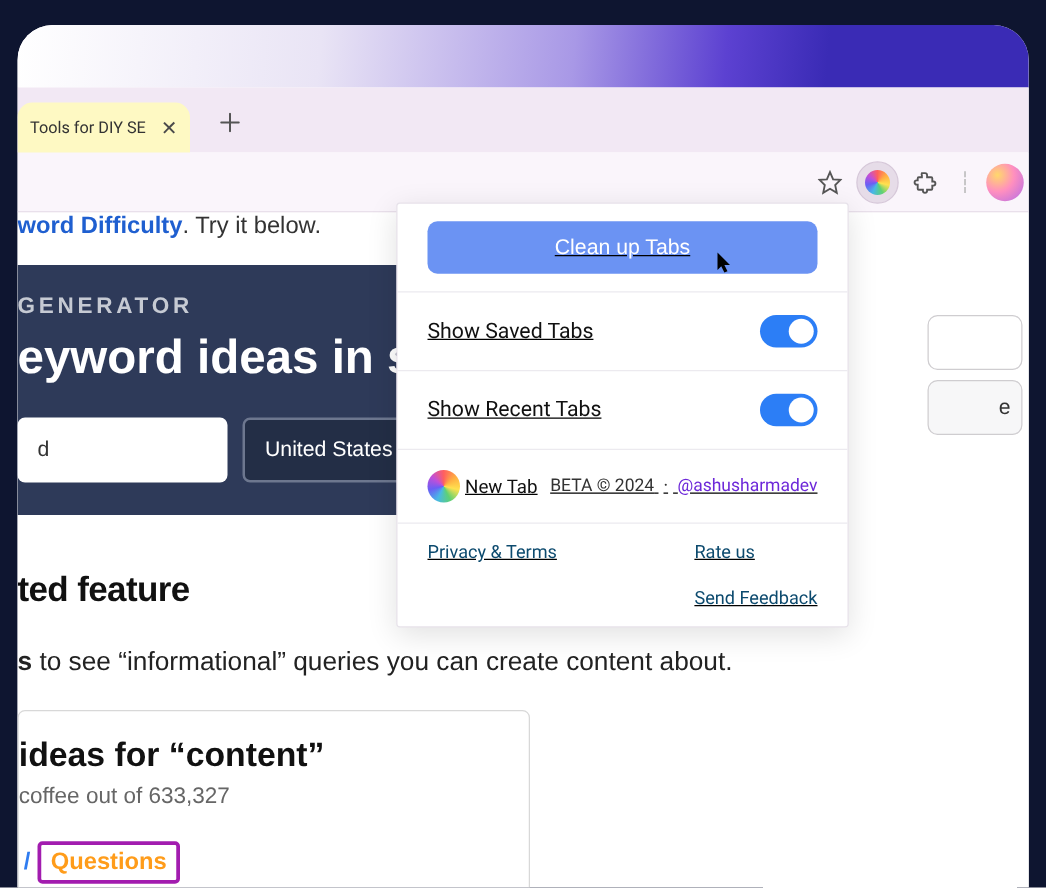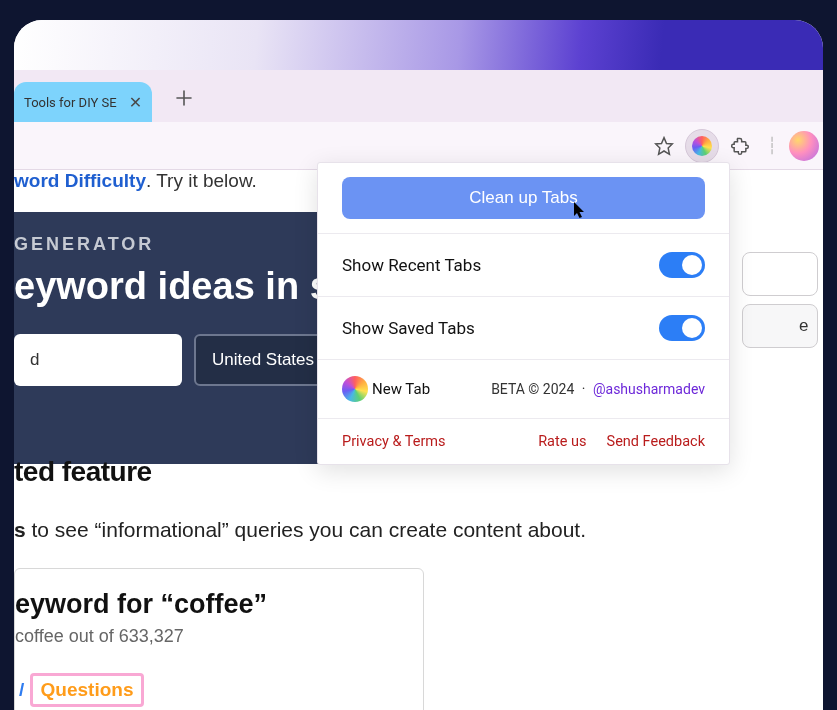--- a/index.html
+++ b/index.html
@@ -26,21 +26,21 @@
       background: linear-gradient(95deg, #ffffff 0%, #e9e4f5 30%, #a898e6 55%, #5c41d1 70%, #3a2bb5 80%, #3a2bb5 100%);
     }
     .tabstrip {
       height: 52px;
       background: #f2e8f4;
       display: flex;
       align-items: flex-end;
       padding-left: 0;
     }
     .tab {
-      background: #7dd3fc;
+      background: #fef9c3;
       height: 40px;
       border-radius: 12px 12px 0 0;
       display: flex;
       align-items: center;
       padding: 0 10px;
       font-size: 13px;
       color: #333;
       gap: 12px;
       margin-bottom: 0;
     }
@@ -119,21 +119,21 @@
       letter-spacing: 0;
       font-family: Arial, sans-serif;
       font-weight: 500;
     }
     .frag-topline .blue { color: #1f5fd0; font-weight: 700; }
     .hero {
       position: absolute;
       left: 0;
       top: 42px;
       width: 318px;
-      height: 252px;
+      height: 200px;
       background: #2e3a59;
       padding: 22px 0 0 0;
       color: #fff;
     }
     .hero .gen-label {
       font-size: 18px;
       letter-spacing: 3px;
       font-weight: 700;
       color: #c6cad3;
     }
@@ -233,39 +233,40 @@
     }
     .card-sub {
       font-size: 18px;
       color: #666;
       font-family: Arial, sans-serif;
       margin-top: 6px;
     }
     .questions-tag {
       display: inline-block;
       margin-top: 26px;
-      border: 3px solid #f9a8d4;
+      border: 3px solid #a21caf;
       color: #ff9c1a;
       font-weight: 800;
       font-size: 19px;
       padding: 3px 8px;
       border-radius: 4px;
       margin-left: 26px;
     }
     
     .popup {
       position: absolute;
       left: 317px;
       top: 162px;
-      width: 413px;
+      width: 362px;
       background: #fff;
       border: 1px solid #e7e2ea;
       border-radius: 3px;
       box-shadow: 0 6px 24px rgba(0,0,0,0.12);
       z-index: 100;
+      text-decoration: underline;
     }
     .popup-section {
       padding: 14px 24px;
     }
     .popup-btn {
       width: 100%;
       height: 42px;
       background: #6b93f3;
       color: #fff;
       border: none;
@@ -324,26 +325,26 @@
       color: #333;
     }
     .brand-meta .link { color: #6d28d9; }
     .popup-footer {
       display: flex;
       padding: 14px 24px;
       border-top: 1px solid #eceaef;
       font-size: 14.5px;
     }
     .popup-footer a {
-      color: #b91c1c;
+      color: #0c4a6e;
       text-decoration: none;
       cursor: pointer;
     }
     .popup-footer .spacer { flex: 1; }
-    .popup-footer .right-links { display: flex; gap: 20px; }
+    .popup-footer .right-links { display: flex; gap: 20px; flex-direction: column; }
     .cursor {
       position: absolute;
       left: 568px;
       top: 200px;
       z-index: 200;
       pointer-events: none;
     }
   </style>
 </head>
 <body>
@@ -405,45 +406,45 @@
         <span>e</span>
       </div>
     </div>
 
     <div class="section-title">ted feature</div>
     <div class="section-body">
       <span class="bold">s</span><span> to see “informational” queries you can create content about.</span>
     </div>
 
     <div class="card">
-      <div class="card-title">eyword for “coffee”</div>
+      <div class="card-title">ideas for “content”</div>
       <div class="card-sub">
         <span>coffee out of </span><span>633,327</span>
       </div>
       <div>
         <span style="color:#2f7cf0;font-size:19px;font-weight:600;margin-left:4px;">/ </span><span class="questions-tag" style="margin-left:0;">Questions</span>
       </div>
     </div>
   </div>
 </div>
 
 <div class="popup">
   <div class="popup-section">
     <button class="popup-btn">
       <span>Clean up Tabs</span>
     </button>
   </div>
   <div class="popup-row">
-    <span>Show Recent Tabs</span>
+    <span>Show Saved Tabs</span>
     <div class="toggle">
         <div class="knob"></div>
       </div>
   </div>
   <div class="popup-row">
-    <span>Show Saved Tabs</span>
+    <span>Show Recent Tabs</span>
     <div class="toggle">
         <div class="knob"></div>
       </div>
   </div>
   <div class="popup-brand">
     <div class="brand-circle"></div>
     <span>New Tab</span>
     <span class="brand-meta">
       <span>BETA © 2024</span>
       <span style="margin:0 4px;">·</span>

